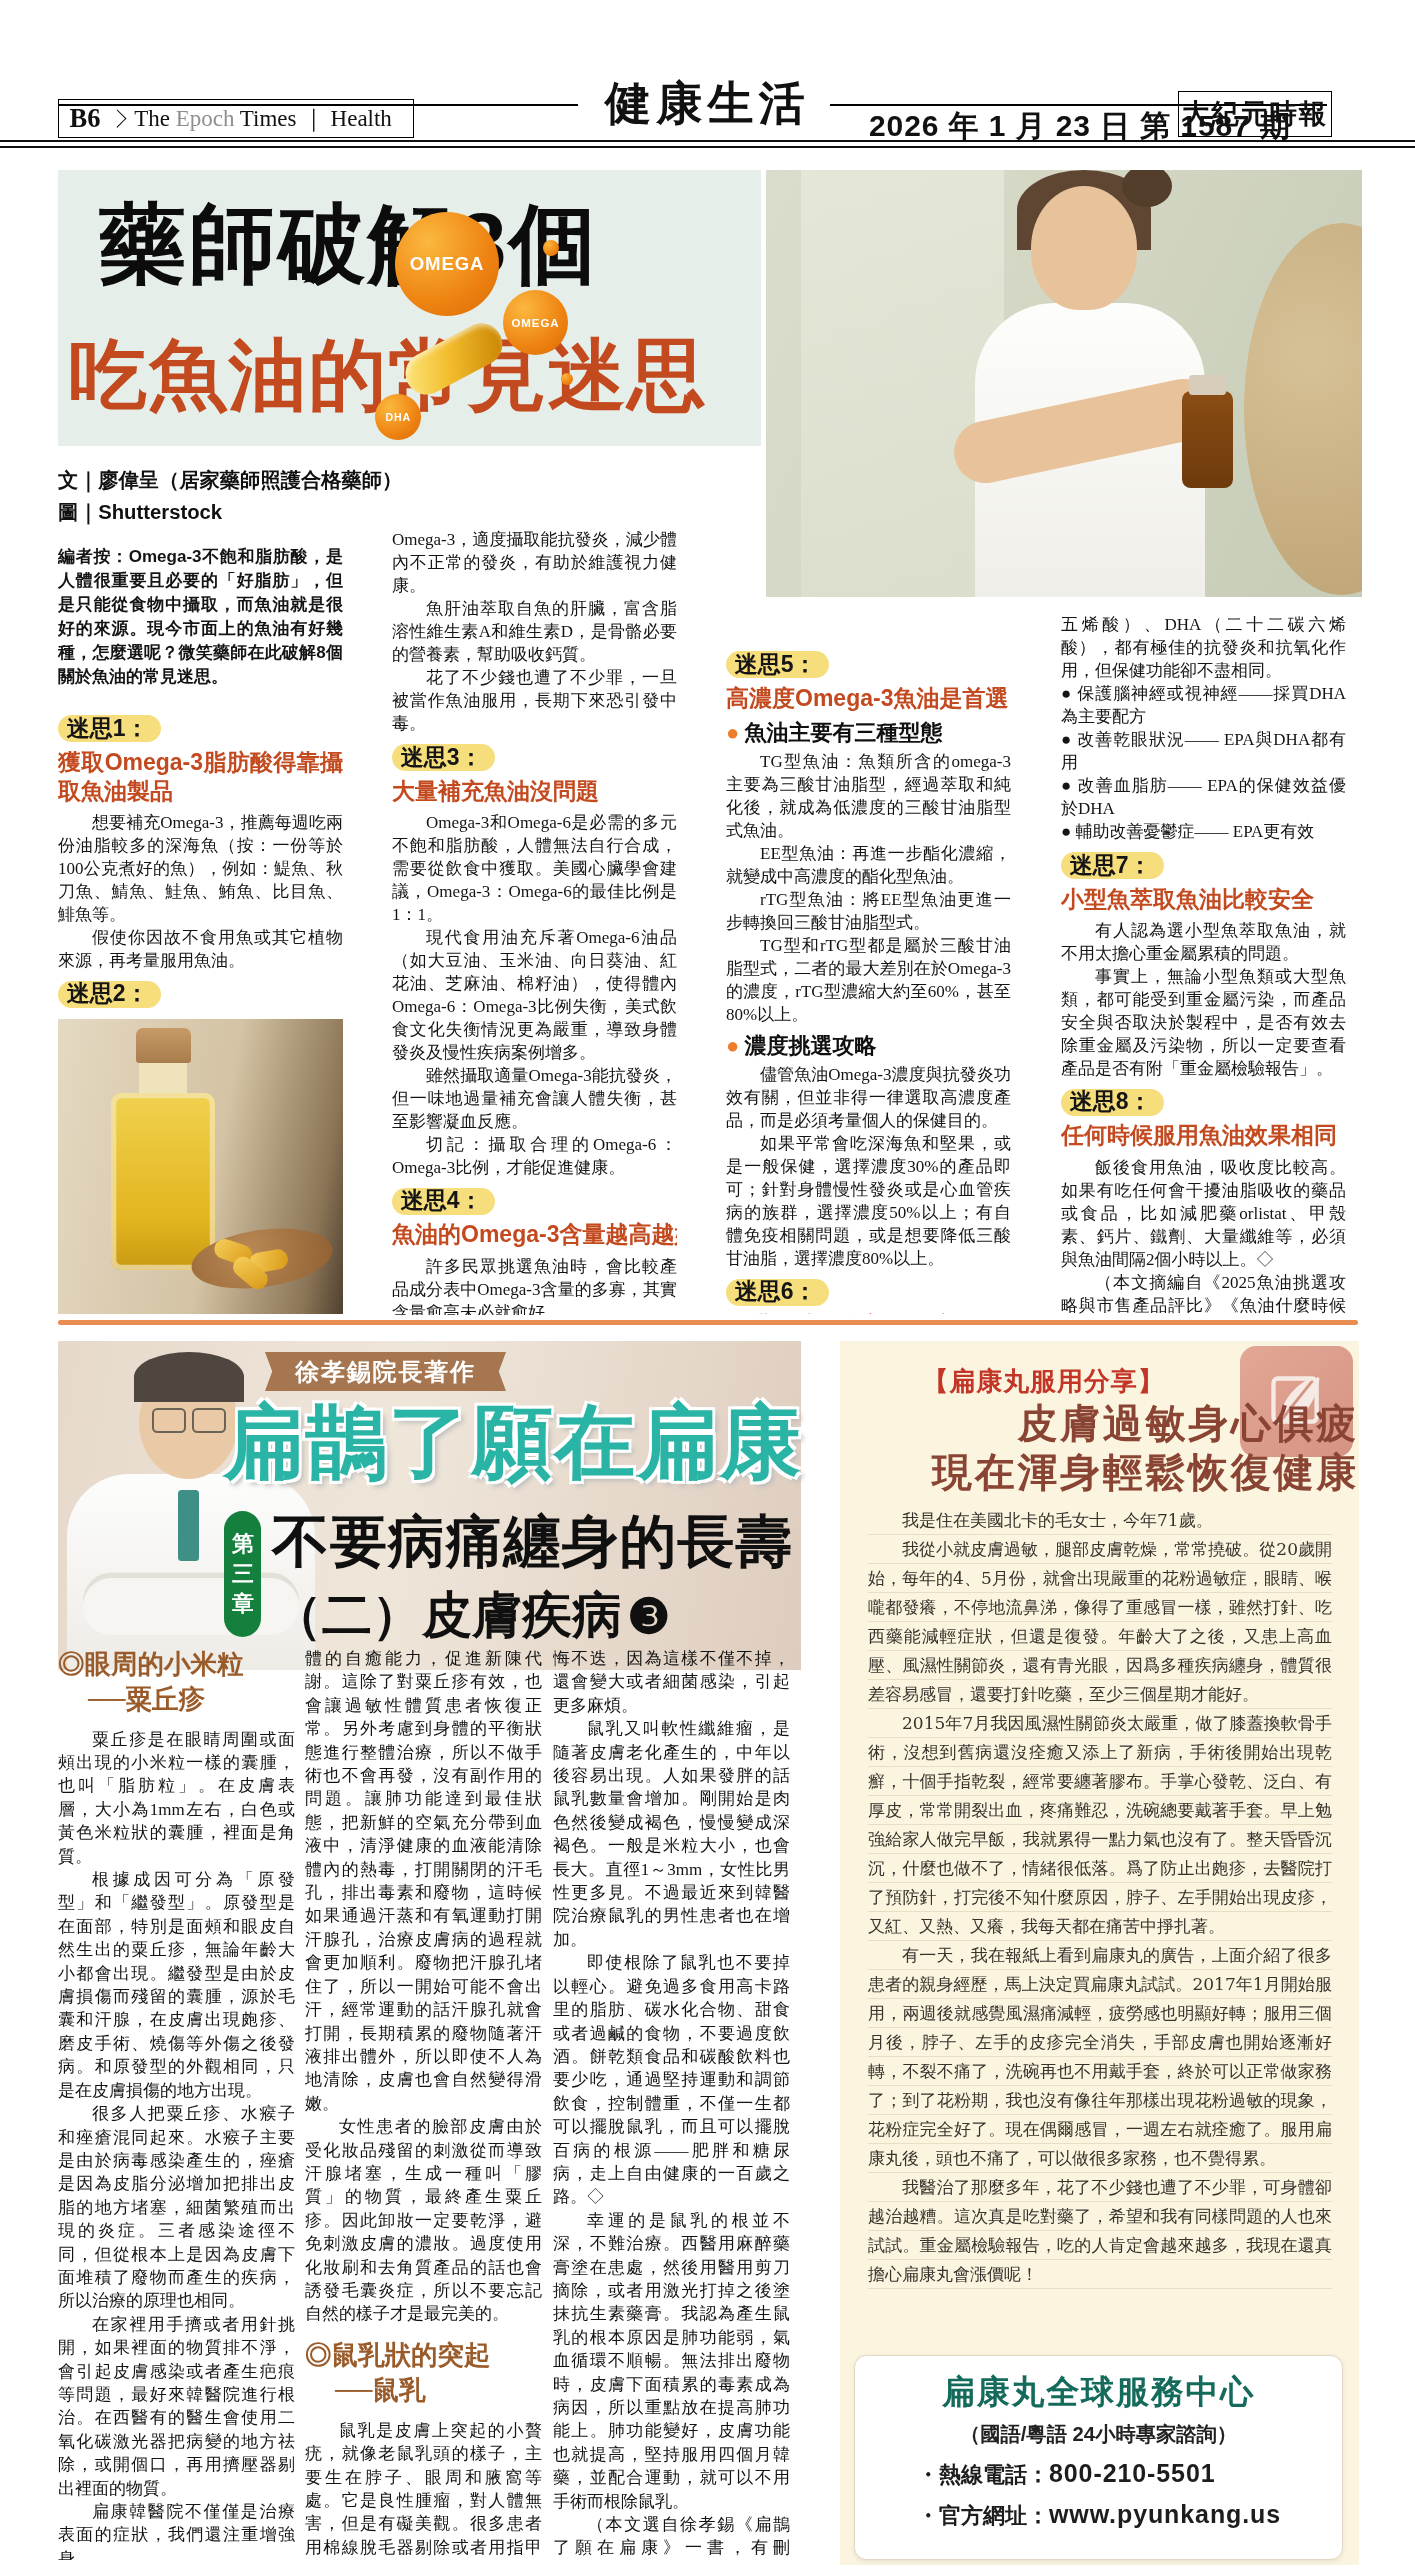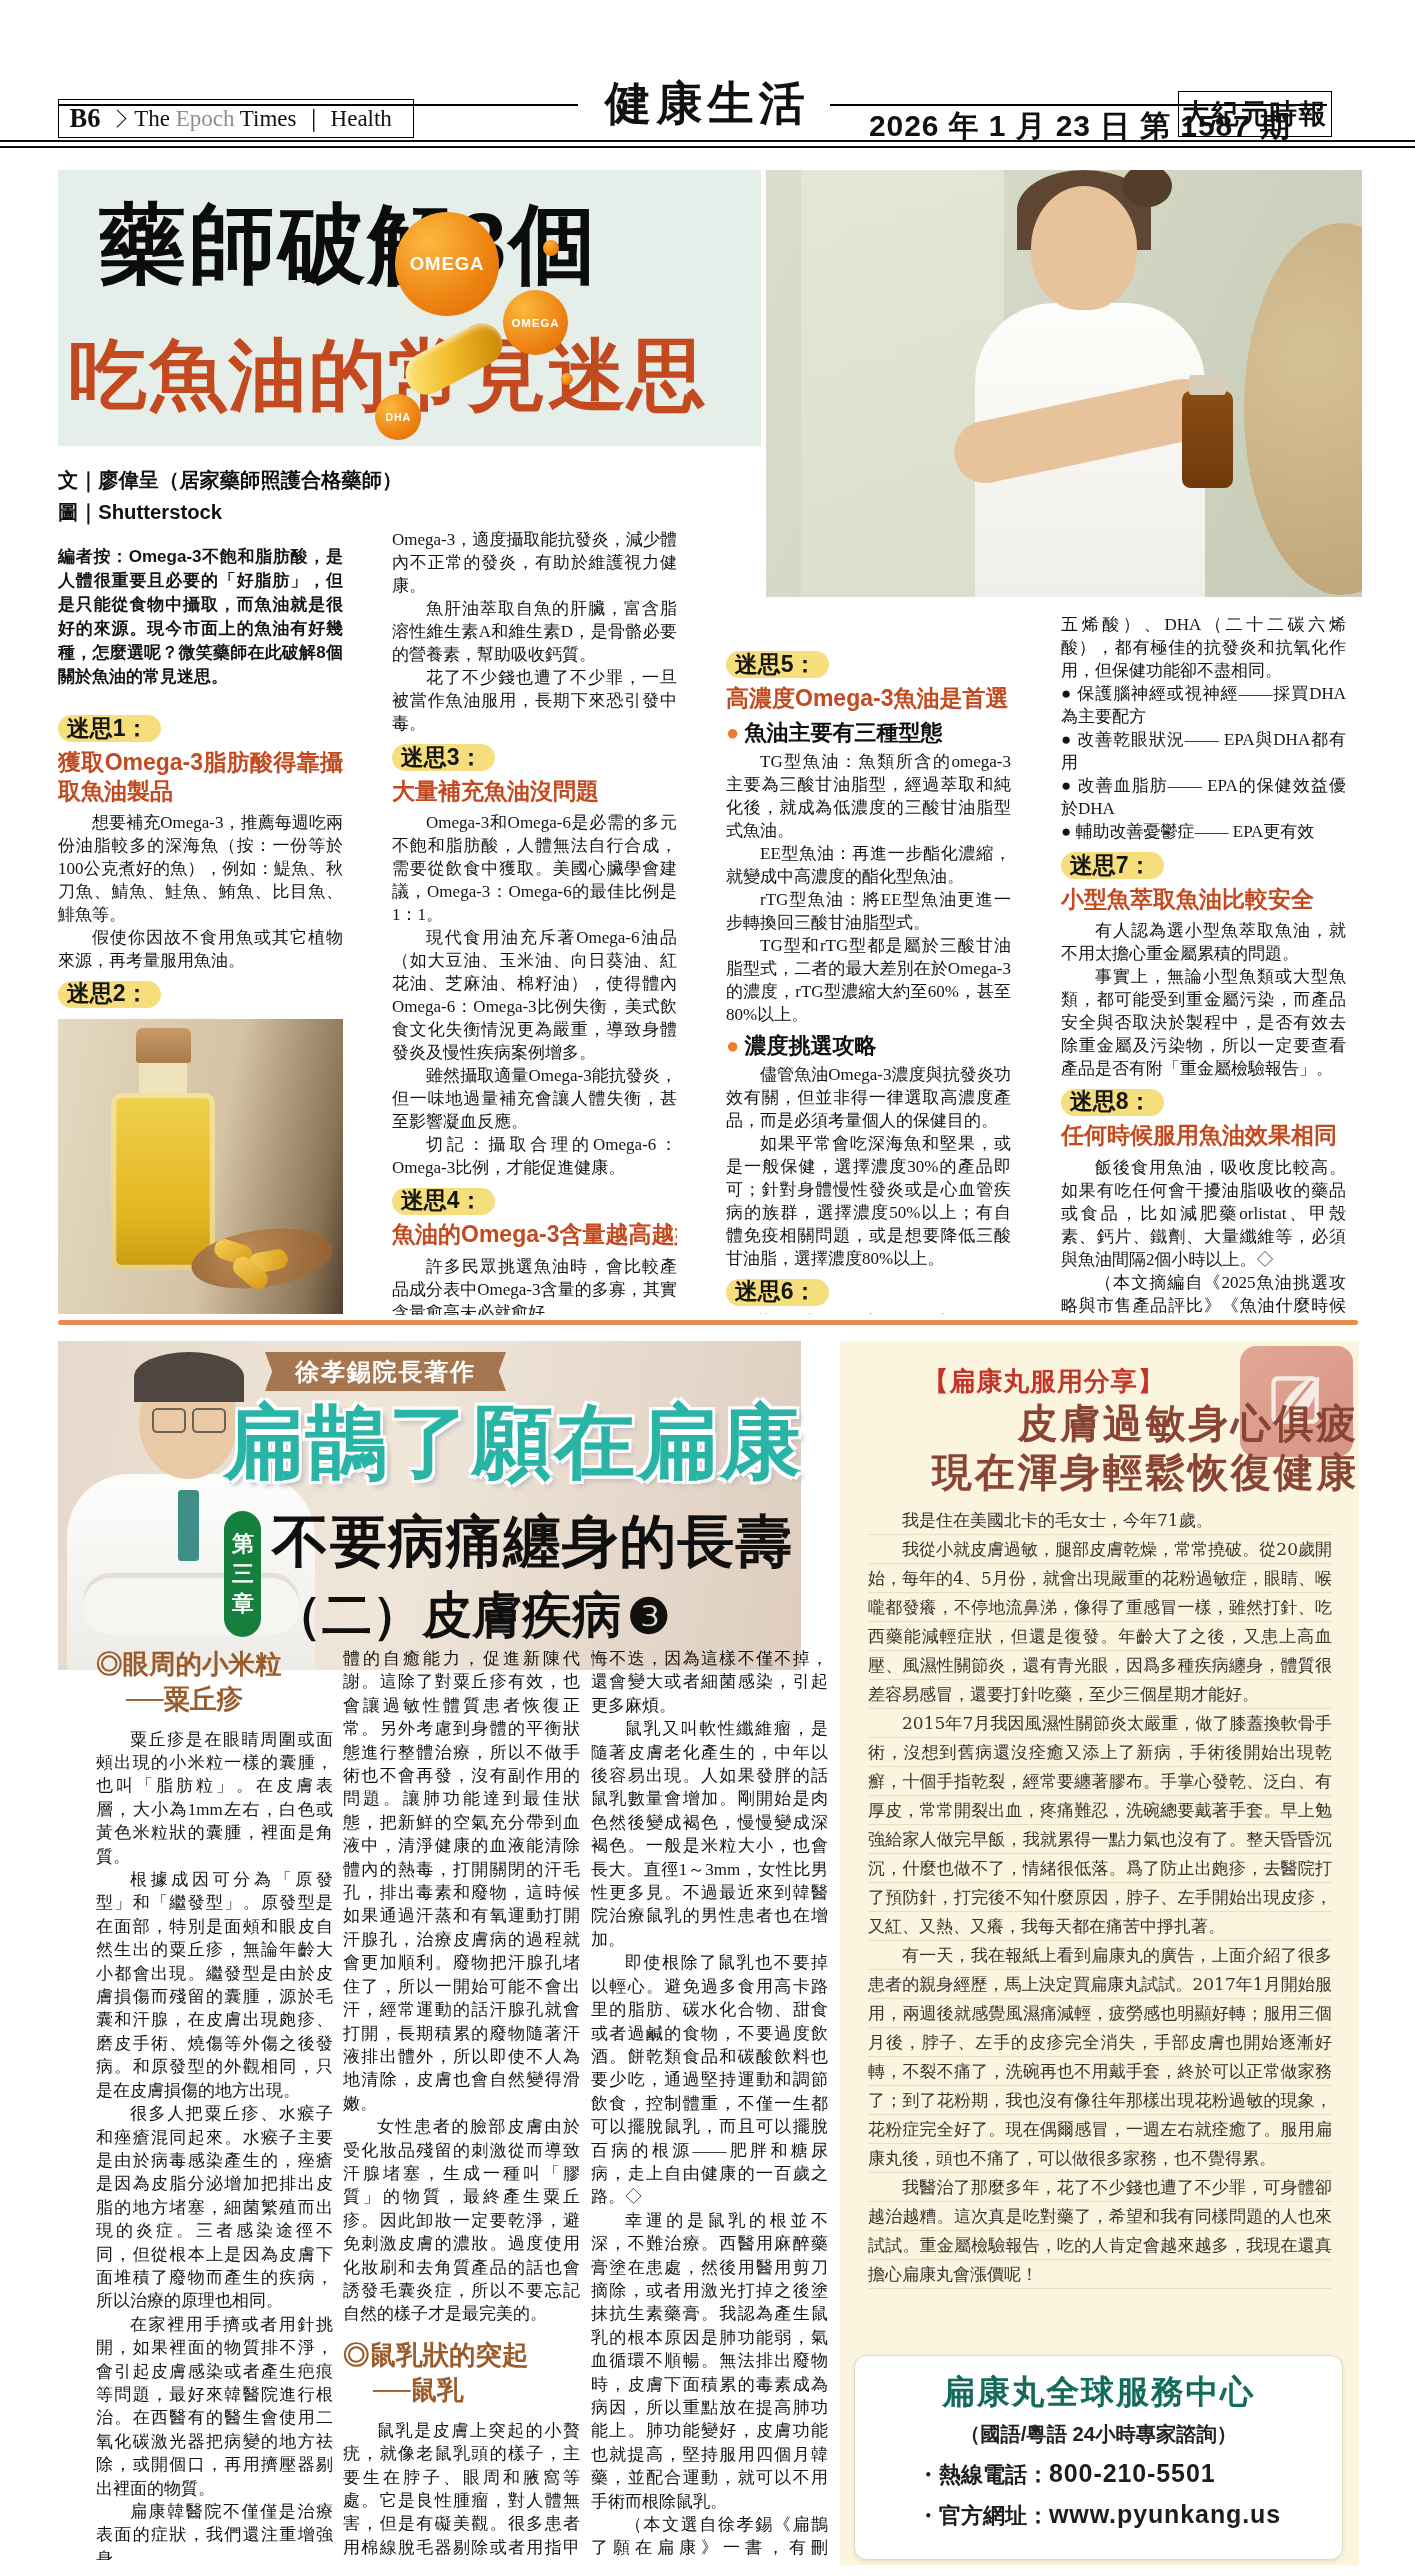--- a/index.html
+++ b/index.html
@@ -93,21 +93,21 @@
     clip-path:polygon(0 0,100% 0,97% 50%,100% 100%,0 100%,3% 50%);}
   .booktitle{position:absolute;left:223px;top:1389px;font-size:81px;font-weight:bold;letter-spacing:1.8px;color:#2AB4A5;
     text-shadow:-2.7px -2.7px 0 #fff,2.7px -2.7px 0 #fff,-2.7px 2.7px 0 #fff,2.7px 2.7px 0 #fff,4.4px 5.3px 5.3px #bbb;}
   .chapter{position:absolute;left:224px;top:1511px;width:37px;height:126px;background:#15803d;border-radius:18.6px;
     color:#fff;font-size:22px;font-weight:bold;display:flex;align-items:center;justify-content:center;
     text-align:right;word-break:break-all;line-height:30px;padding:0 7px;box-sizing:border-box;}
   .bsub1{position:absolute;left:272px;top:1504px;font-size:57px;font-weight:bold;letter-spacing:0.9px;color:#101010;}
   .bsub2{position:absolute;left:272px;top:1582px;font-size:50px;font-weight:bold;color:#101010;display:flex;align-items:center;gap:5.3px;}
   .bnum{font-size:48px;}
   .bcol{position:absolute;width:237px;top:1647px;height:913px;font-family:"Liberation Serif",serif;
-    font-size:17px;line-height:23.4px;text-align:justify;color:#141414;overflow:hidden;margin-left:38px;}
+    font-size:17px;line-height:23.4px;text-align:justify;color:#141414;overflow:hidden;}
   .bhead{font-family:"Liberation Sans",sans-serif;font-weight:bold;font-size:26.5px;line-height:35px;
     color:#9A5B2B;text-align:left;text-indent:0;}
   .bhead2{margin-left:30px;margin-bottom:10.6px;}
   .mt14{margin-top:12.4px;}
   
   .paper{position:absolute;left:840px;top:1341px;width:519px;height:1224px;background:#FBF5E0;}
   .quill{position:absolute;left:400px;top:5.3px;width:113px;height:111px;border-radius:16px;
     background:linear-gradient(140deg,#E2A795,#D69384);display:flex;align-items:center;justify-content:center;}
   .tag{position:absolute;left:0;top:23px;width:407px;text-align:center;font-size:26px;font-weight:bold;color:#C33527;letter-spacing:0.9px;}
   .ttl{position:absolute;width:100%;text-align:right;font-family:"DejaVu Serif",serif;font-weight:bold;

